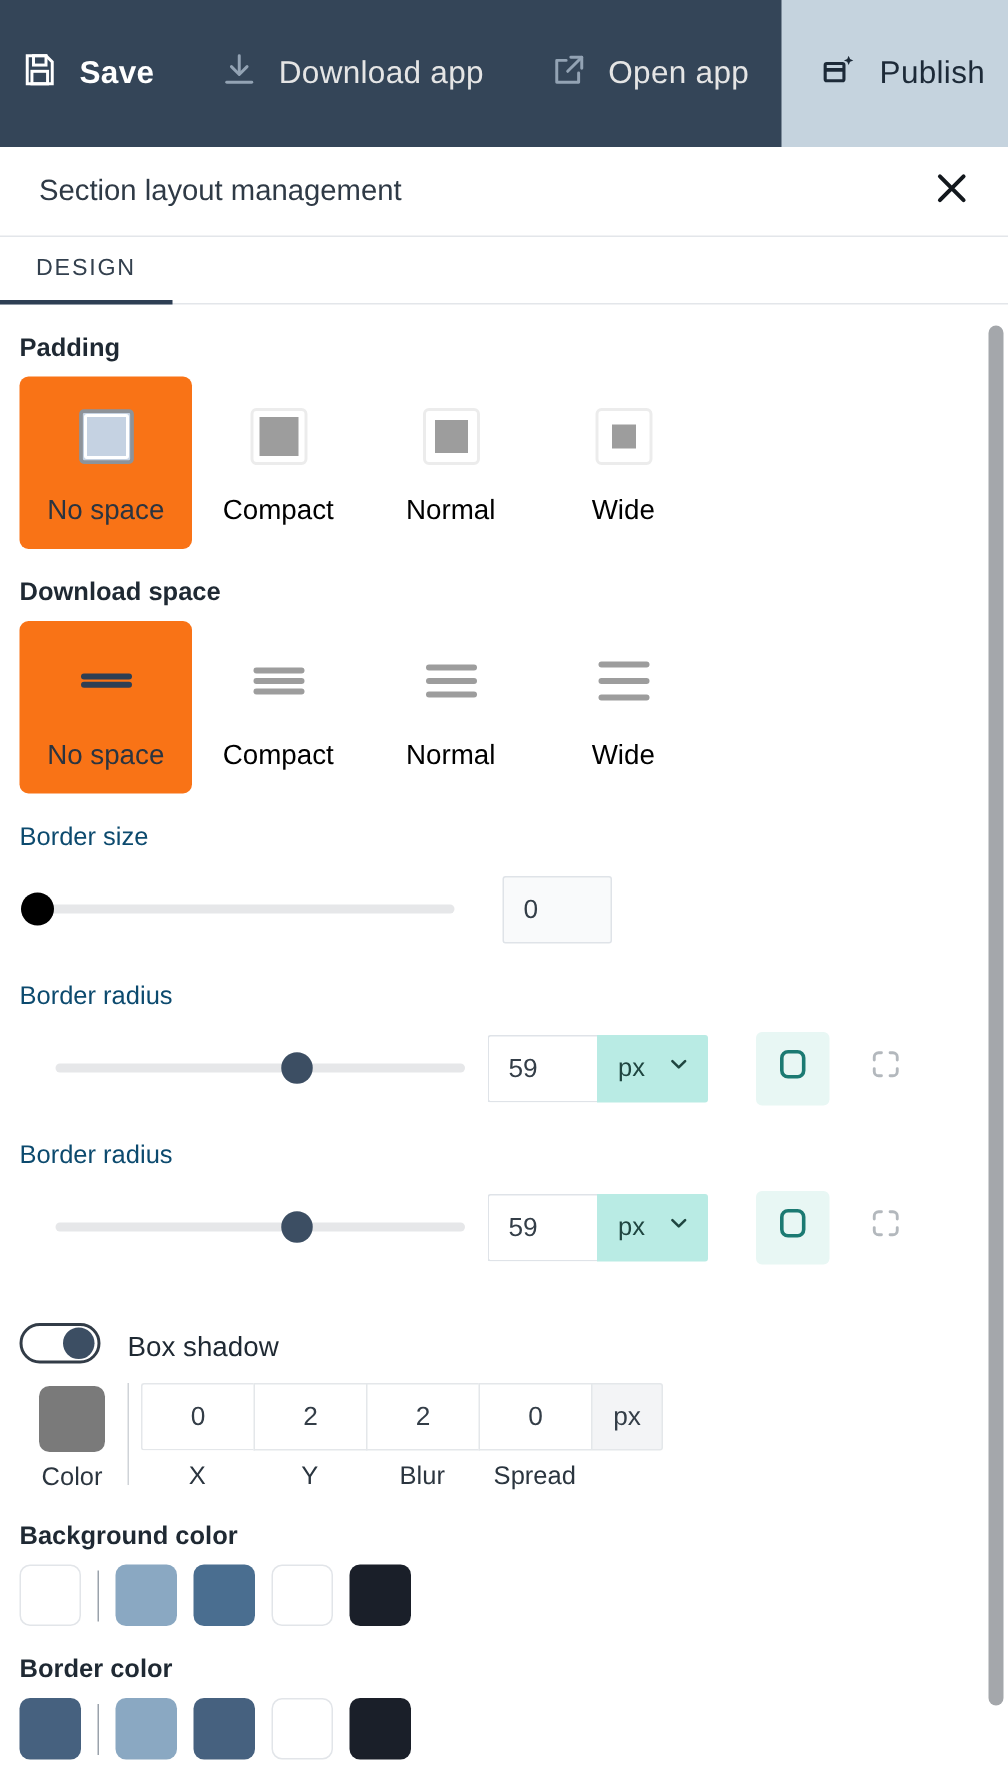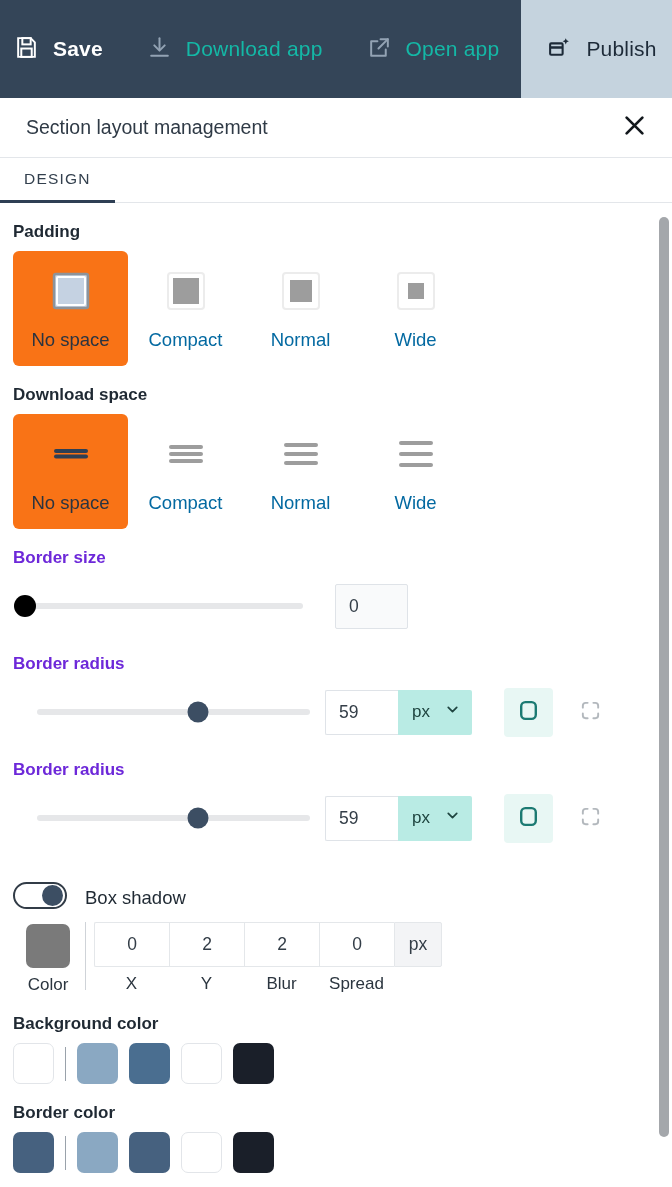--- a/index.html
+++ b/index.html
@@ -22,21 +22,21 @@
     align-items: center;
     gap: 14px;
     height: 98px;
     padding: 16px 22px;
     cursor: pointer;
     white-space: nowrap;
   }
   .tb-btn .tb-label { font-size: 21px; letter-spacing: .2px; }
   .tb-save { padding-left: 14px; }
   .tb-save .tb-label { color: #ffffff; font-weight: bold; }
-  .tb-dim .tb-label { color: #14b8a6; }
+  .tb-dim .tb-label { color: #e5e5e5; }
   .tb-publish {
     background: #c5d3de;
     margin-left: auto;
     height: 98px;
     padding: 0 30px 0 26px;
   }
   .tb-publish .tb-label { color: #1d2a38; }
   .ic { display: block; flex: none; }
 
   
@@ -78,37 +78,37 @@
   
   .body-wrap { position: relative; height: 984px; overflow: hidden; }
   .body { padding: 0 14px 0 13px; }
 
   .sec-label {
     font-size: 17px;
     font-weight: bold;
     color: #1f2933;
     margin: 19px 0 9px 0;
   }
-  .sec-label.light { font-weight: bold; color: #6d28d9; }
+  .sec-label.light { font-weight: normal; color: #0c4a6e; }
 
   
   .opt-row { display: flex; }
   .opt {
     width: 115px;
     height: 115px;
     display: flex;
     flex-direction: column;
     align-items: center;
     justify-content: center;
     gap: 14px;
     border-radius: 6px;
     cursor: pointer;
   }
   .opt.active { background: #f97316; }
-  .opt-text { font-size: 18.5px; color: #0369a1; }
+  .opt-text { font-size: 18.5px; color: #000000; }
   .opt.active .opt-text { color: #2b3440; }
   .opt-ico { height: 48px; display: flex; align-items: center; justify-content: center; }
 
   
   .slider-row {
     display: flex;
     align-items: center;
     gap: 0;
     height: 58px;
   }

